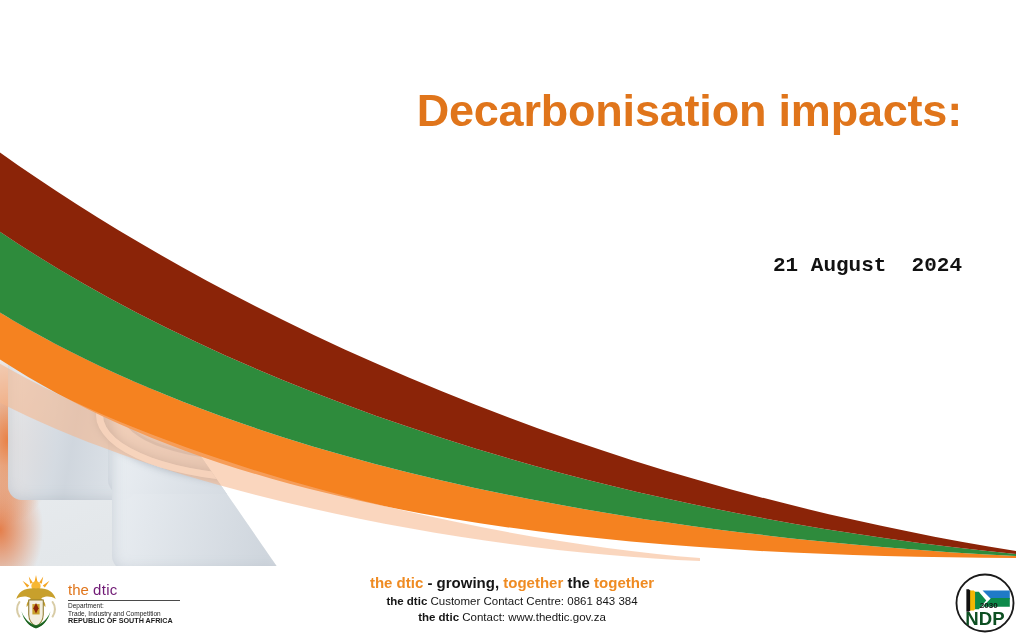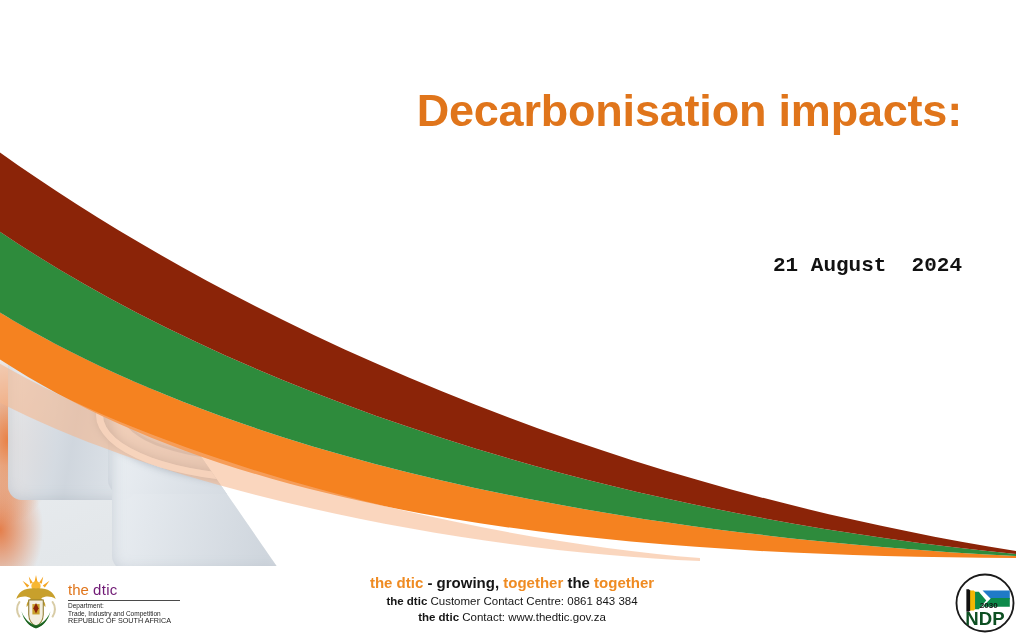--- a/index.html
+++ b/index.html
@@ -152,21 +152,21 @@
     border-top: 1px solid #4a4a4a;
     width: 112px;
     margin: 2px 0 1px 0;
   }
   .dtic-sub {
     font-size: 6.5px;
     line-height: 7.6px;
     color: #1c1c1c;
     white-space: nowrap;
   }
-  .dtic-sub.bold { font-weight: normal; font-size: 7.2px; }
+  .dtic-sub.bold { font-weight: bold; font-size: 7.2px; }
 
   #footer-center {
     position: absolute;
     left: 0;
     top: 7px;
     width: 1024px;
     text-align: center;
   }
   #tagline {
     font-size: 15px;

